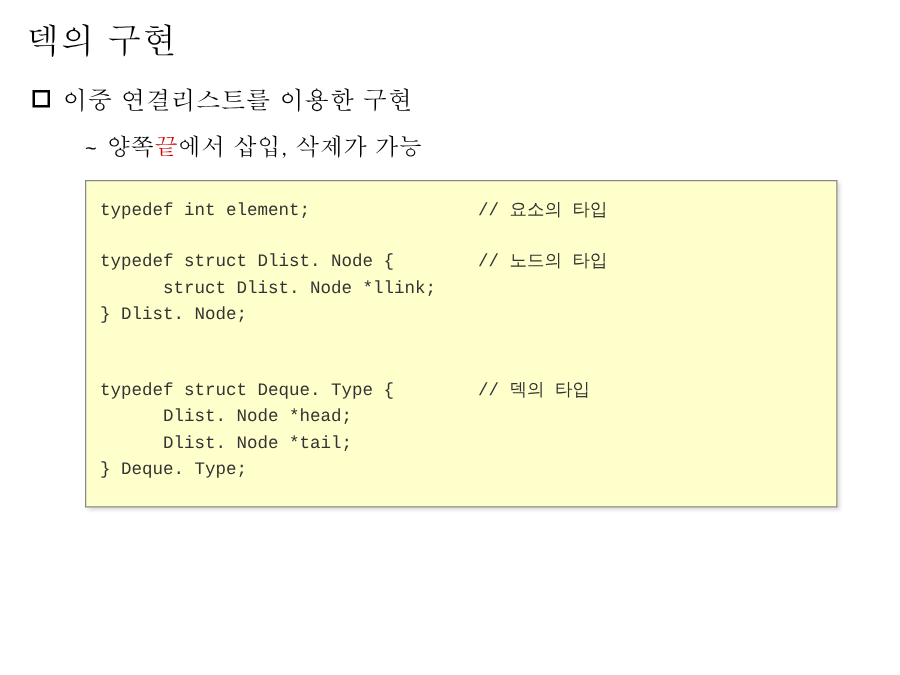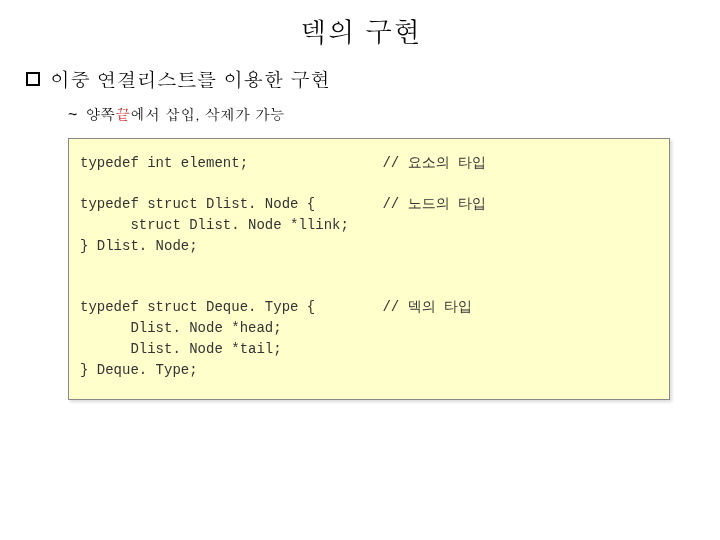--- a/index.html
+++ b/index.html
@@ -9,21 +9,20 @@
     }
     body {
       width: 720px;
       height: 540px;
       background: #ffffff;
       font-family: "Malgun Gothic", "Apple SD Gothic Neo", sans-serif;
       padding: 10px 20px;
       position: relative;
     }
     .slide-title {
-      text-align: center;
       font-size: 28px;
       font-weight: 400;
       color: #000;
       margin-bottom: 14px;
       font-family: "Batang", "Malgun Gothic", serif;
     }
     .bullet-row {
       display: flex;
       align-items: center;
       margin-left: 6px;
@@ -47,21 +46,21 @@
       align-items: baseline;
       margin-left: 48px;
       margin-bottom: 14px;
     }
     .sub-bullet-mark {
       font-size: 16px;
       color: #000;
       margin-right: 8px;
     }
     .sub-bullet-text {
-      font-size: 15px;
+      font-size: 19px;
       color: #000;
       font-family: "Batang", "Malgun Gothic", serif;
     }
     .highlight-red {
       color: #cc0000;
     }
     .code-box {
       margin-left: 48px;
       margin-right: 30px;
       background: #ffffcc;

